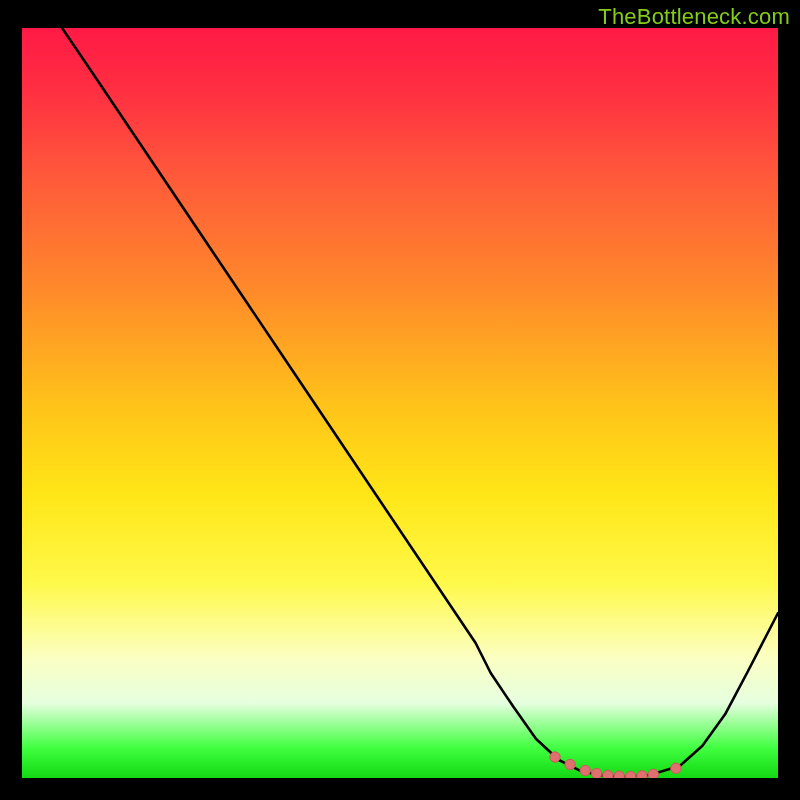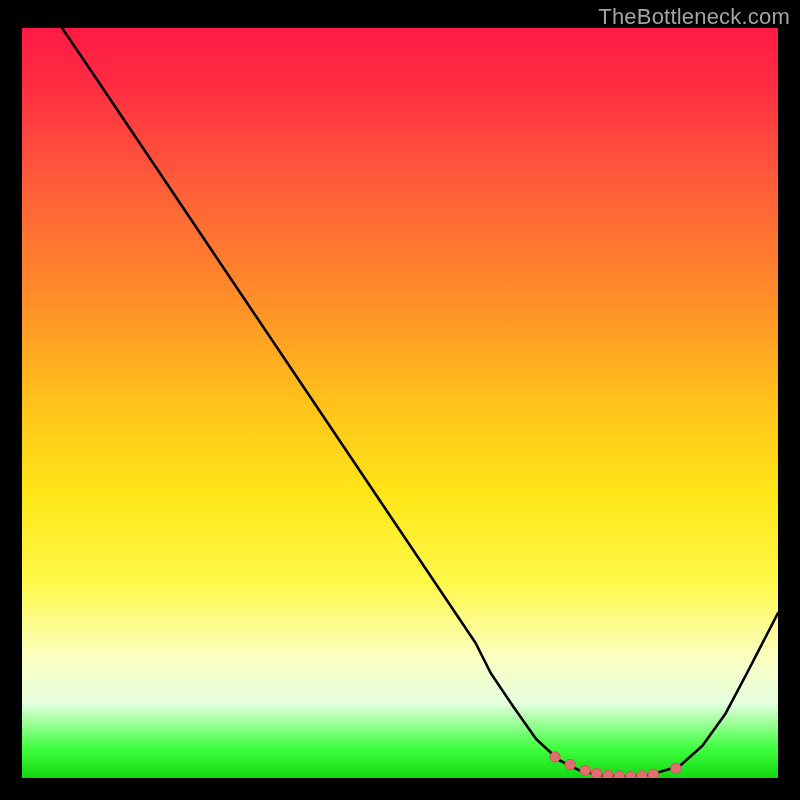--- a/index.html
+++ b/index.html
@@ -14,21 +14,21 @@
   .frame {
     position: relative;
     width: 800px;
     height: 800px;
     background: #000;
   }
   .watermark {
     position: absolute;
     top: 4px;
     right: 10px;
-    color: #a3a3a3;
+    color: #84cc16;
     font-size: 22px;
     font-weight: 500;
     letter-spacing: 0.2px;
     user-select: none;
   }
   .plot-area {
     position: absolute;
     left: 22px;
     top: 28px;
     width: 756px;

